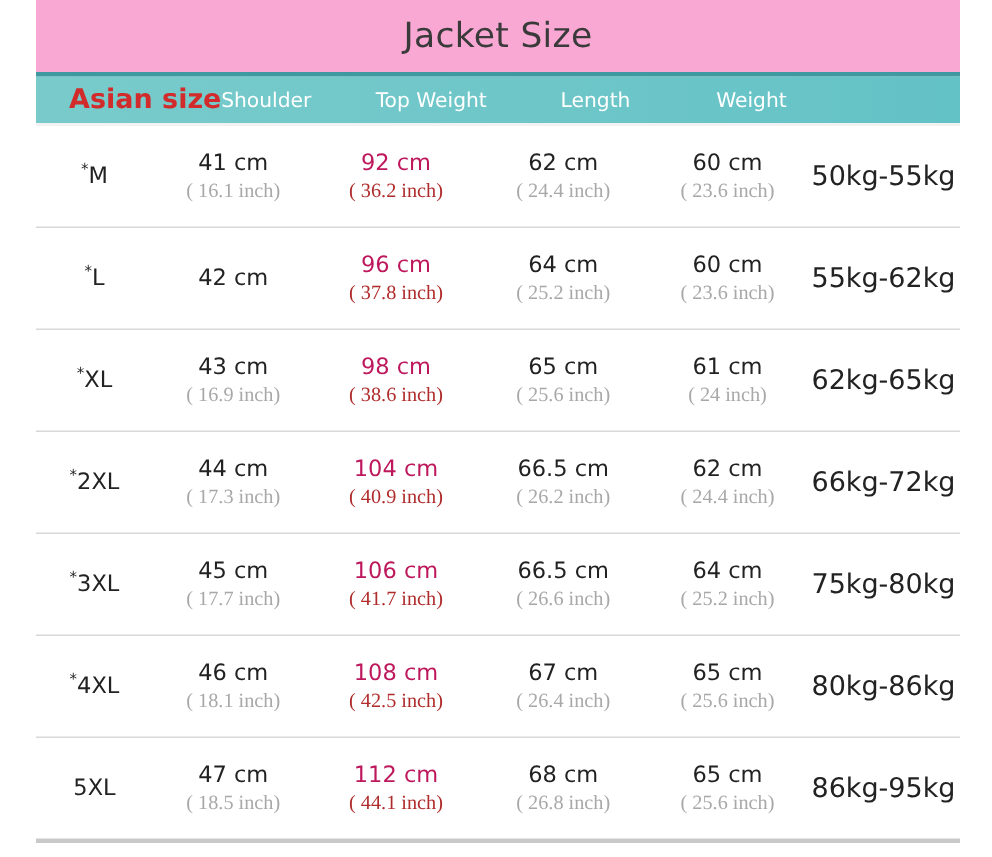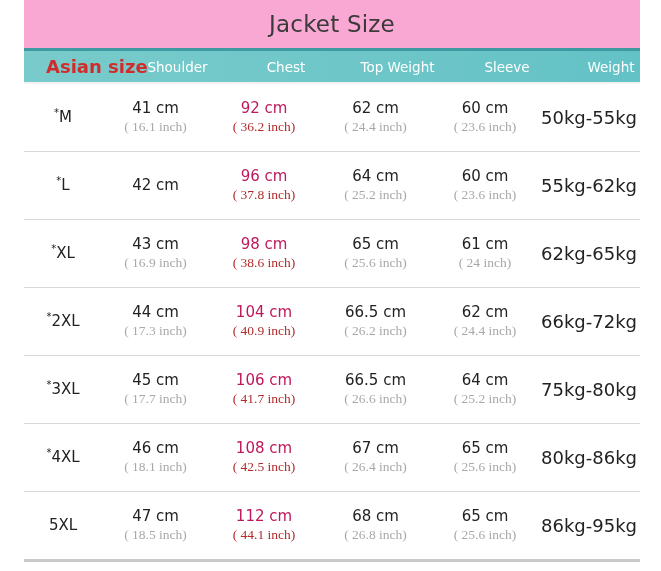--- a/index.html
+++ b/index.html
@@ -120,23 +120,22 @@
 
 <div id="size-chart">
 
   <div class="title-band">
     <span class="title-text">Jacket Size</span>
   </div>
 
   <div class="header-row">
     <div class="header-cell asian c-size">Asian size</div>
     <div class="header-cell c-shoulder">Shoulder</div>
-    <div class="header-cell c-chest">Chest</div>
     <div class="header-cell c-toplen">Top Weight</div>
-    <div class="header-cell c-sleeve">Sleeve</div>
+    <div class="header-cell c-sleeve">Length</div>
     <div class="header-cell c-weight">Weight</div>
   </div>
 
   <div id="rows-container">
       <div class="data-row">
         <div class="cell c-size"><span class="size-star">*</span><span class="size-label">M</span></div>
         <div class="cell c-shoulder">
           <span class="val-cm">41 cm</span>
           <span class="val-in">( 16.1 inch)</span>
         </div>

